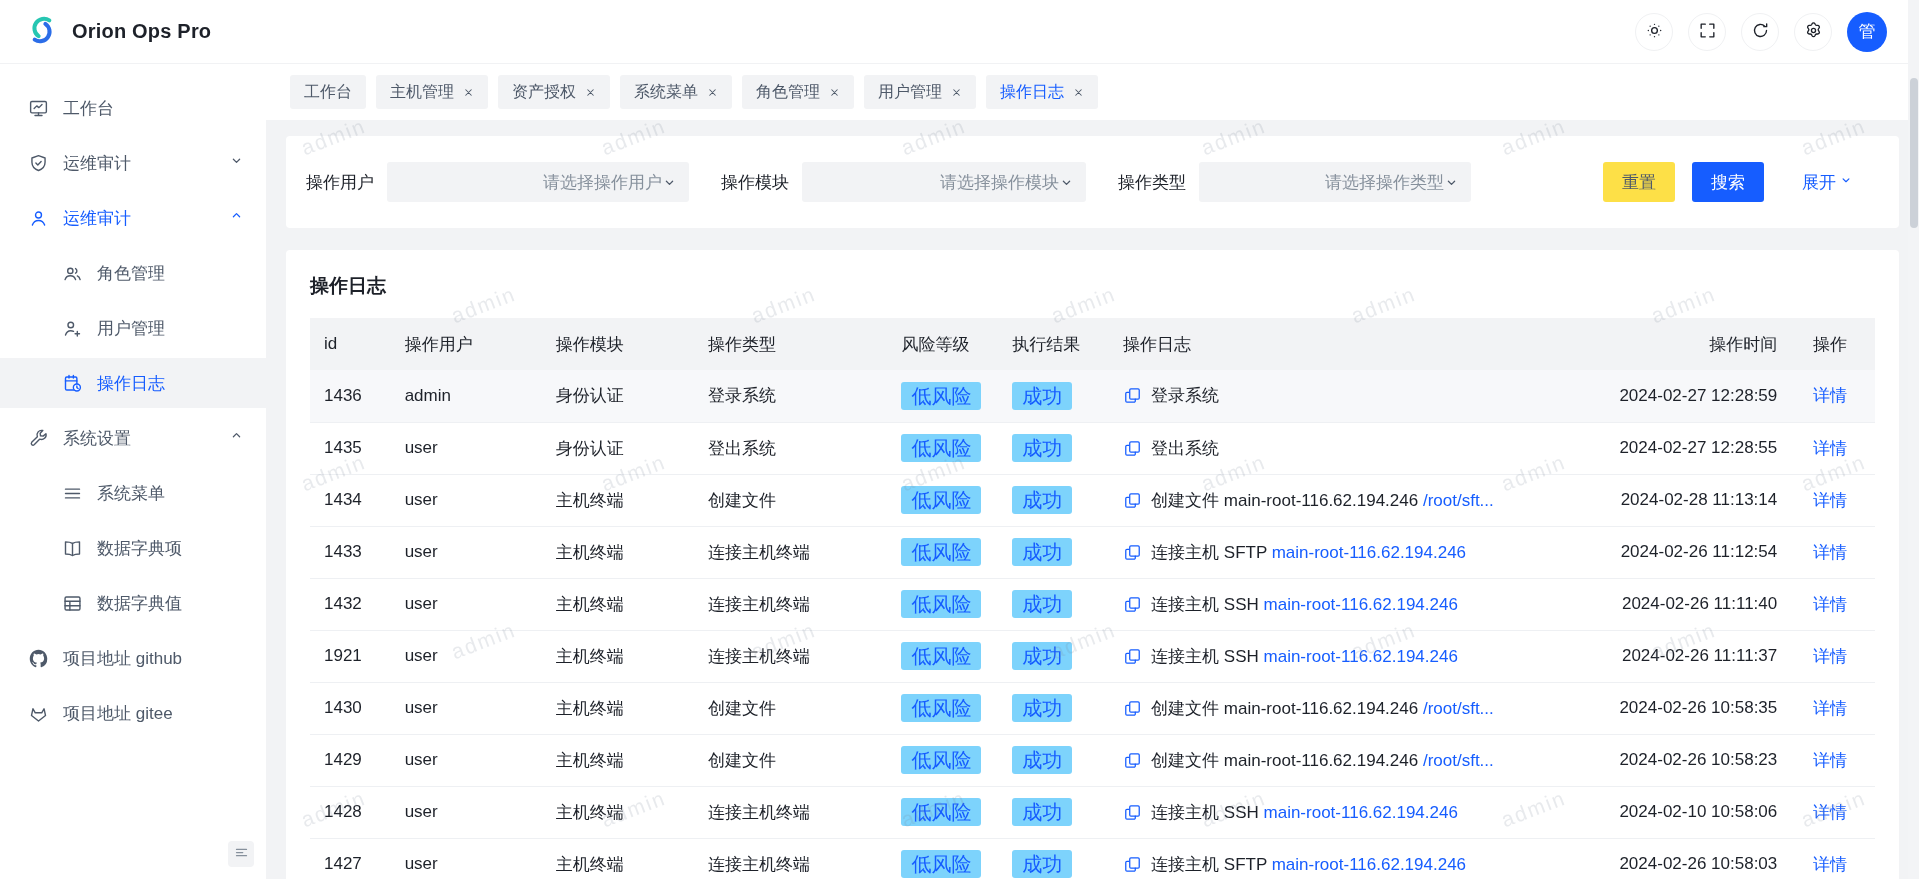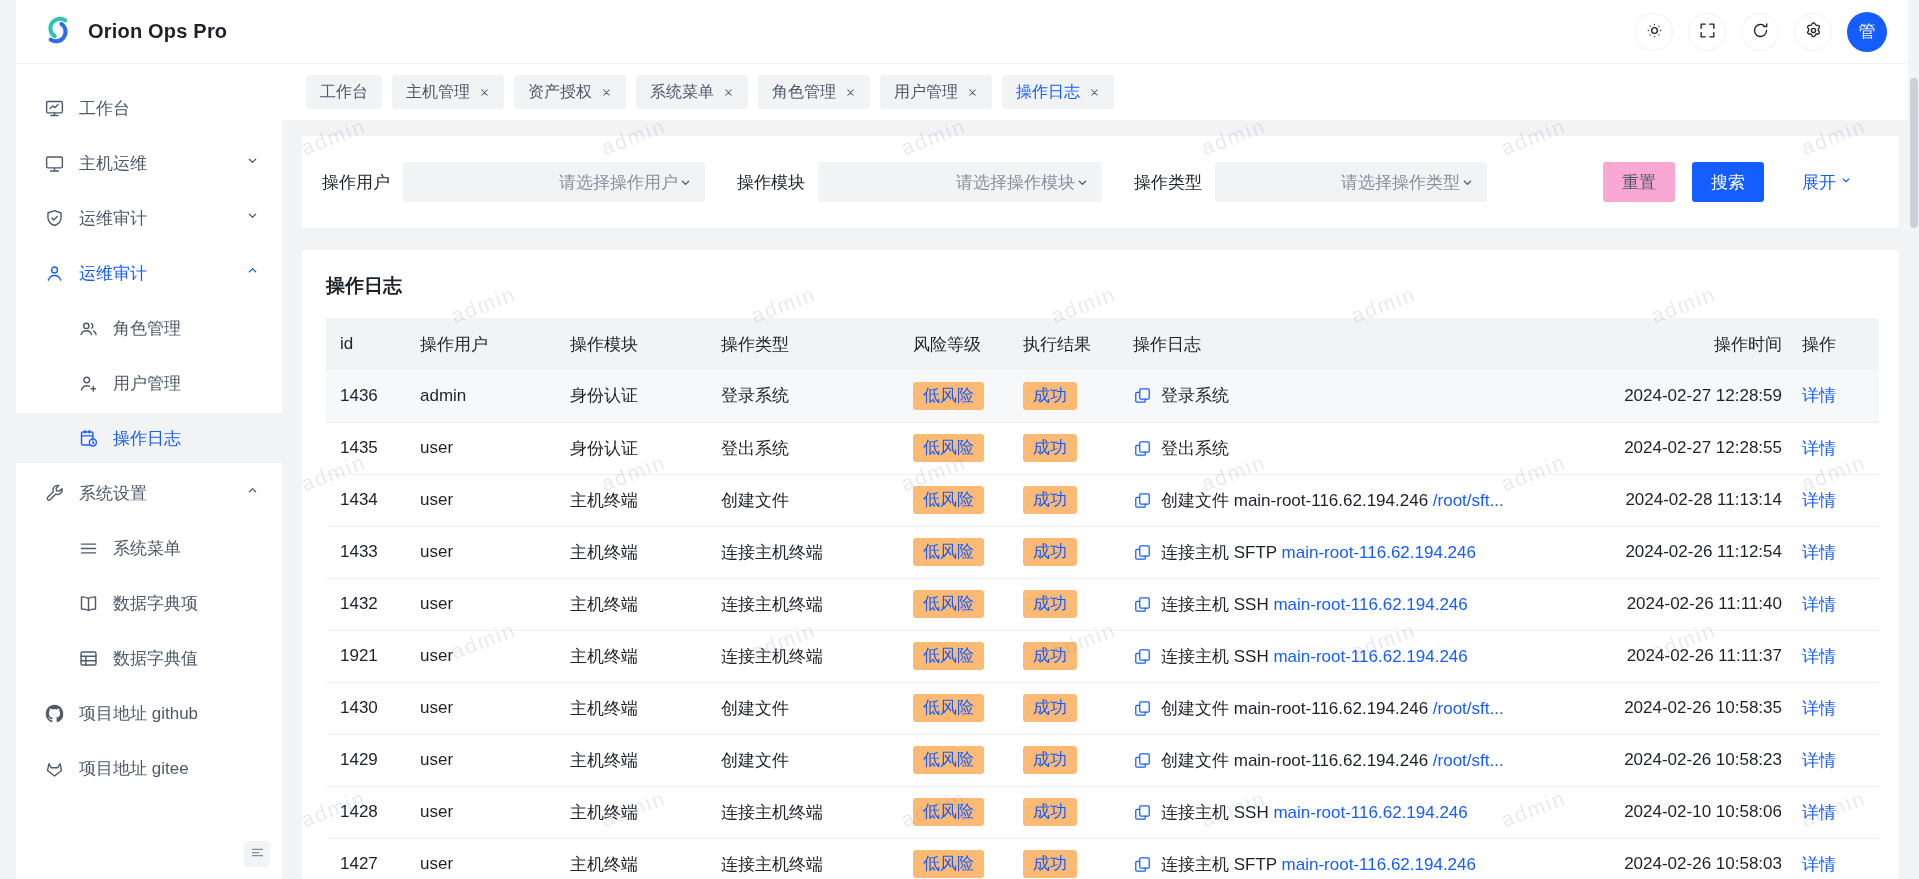--- a/index.html
+++ b/index.html
@@ -1,18 +1,18 @@
 <!DOCTYPE html>
 <html><head>
 <meta charset="utf-8">
 <style>
   * { margin:0; padding:0; box-sizing:border-box; }
   html,body { width:1919px; height:879px; overflow:hidden; }
   body { font-family:"Liberation Sans","DejaVu Sans",sans-serif; background:#f2f3f5; color:#1d2129; }
-  .page { position:relative; width:1919px; height:879px; display:flex; flex-direction:column; overflow:hidden;padding-left:16px; }
+  .page { position:relative; width:1919px; height:879px; display:flex; flex-direction:column; overflow:hidden; }
 
   
   .app-header { height:64px; background:#fff; border-bottom:1px solid #f1f2f4; display:flex; align-items:center; justify-content:space-between; padding:0 18px 0 24px; flex:0 0 64px; z-index:5; }
   .logo { display:flex; align-items:center; gap:12px; }
   .logo-text { font-size:20px; font-weight:700; color:#1d2129; letter-spacing:.2px; }
   .header-actions { display:flex; align-items:center; gap:15px; padding-right:14px; }
   .hbtn { width:38px; height:38px; border-radius:50%; border:1px solid #f0f1f3; background:#fff; display:flex; align-items:center; justify-content:center; cursor:pointer; color:#1d2129; }
   .hbtn svg { width:19px; height:19px; }
   .avatar { width:40px; height:40px; border-radius:50%; background:#165dff; color:#fff; font-size:17px; display:flex; align-items:center; justify-content:center; cursor:pointer; }
 
@@ -45,36 +45,36 @@
   .fgroup { display:flex; align-items:center; margin-right:32px; }
   .fgroup .flabel { font-size:17px; color:#1d2129; margin-right:13px; white-space:nowrap; }
   .fselect { height:40px; background:#f2f3f5; border-radius:3px; display:flex; align-items:center; justify-content:flex-end; padding:0 12px; font-size:17px; color:#86909c; cursor:pointer; }
   .fgroup:nth-child(1) .fselect { width:302px; }
   .fgroup:nth-child(2) .fselect { width:284px; }
   .fgroup:nth-child(3) .fselect { width:272px; }
   .fselect .chev { color:#4e5969; display:inline-flex; }
   .fselect .chev svg { width:15px; height:15px; }
   .filter-actions { margin-left:auto; display:flex; align-items:center; }
   .btn { height:40px; padding:0 19px; border:none; border-radius:3px; font-size:17px; cursor:pointer; font-family:inherit; }
-  .btn.grey { background:#f9a8d4; color:#4e5969; }
+  .btn.grey { background:#fde047; color:#4e5969; }
   .btn.primary { background:#165dff; color:#fff; margin-left:17px; }
   .expand-link { margin-left:38px; margin-right:26px; color:#165dff; font-size:17px; display:inline-flex; align-items:center; gap:3px; cursor:pointer; text-decoration:none; }
   .expand-link svg { width:14px; height:14px; }
 
   .main-card { margin:22px 20px 0; background:#fff; border-radius:4px 4px 0 0; flex:1; padding:0 24px; overflow:hidden; }
   .card-title { font-size:19px; font-weight:700; color:#1d2129; margin:23px 0 19px; }
 
   table { width:100%; border-collapse:collapse; table-layout:fixed; font-size:17px; }
   thead th { background:#f2f3f5; height:52px; font-weight:500; color:#1d2129; text-align:left; padding:0 10px; white-space:nowrap; }
   tbody td { height:52px; padding:0 10px; border-bottom:1px solid #eef0f3; color:#1d2129; white-space:nowrap; overflow:hidden; text-overflow:ellipsis; }
   th:first-child, td:first-child { padding-left:14px; }
   th:nth-child(8), td:nth-child(8) { text-align:right; }
-  th:nth-child(9), td:nth-child(9) { padding-right:28px; }
+  th:nth-child(9), td:nth-child(9) { text-align:right; padding-right:28px; }
   tr.hovered td { background:#f7f8fa; }
-  .badge { display:inline-block; background:#fdba74; color:#165dff; font-size:17px; line-height:24px; padding:2px 10px; border-radius:3px; }
+  .badge { display:inline-block; background:#7dd3fc; color:#165dff; font-size:20px; line-height:24px; padding:2px 10px; border-radius:3px; }
   .lnk { color:#165dff; text-decoration:none; cursor:pointer; }
   .log-icn { display:inline-flex; vertical-align:-4px; margin-right:9px; color:#165dff; }
   .log-icn svg { width:19px; height:19px; }
 
   
   .watermark { position:absolute; inset:0; pointer-events:none; z-index:40; overflow:hidden; }
   .wm { position:absolute; font-size:21px; letter-spacing:2px; color:rgba(120,130,148,.17); transform:rotate(-21deg); white-space:nowrap; }
 
   
   .vscroll { position:absolute; top:0; right:0; width:11px; height:879px; background:#f3f4f6; z-index:60; }
@@ -133,32 +133,20 @@
                 <rect x="3" y="4" width="18" height="13" rx="1.5"></rect>
                 <path d="M7 12l3-3 2.5 2 3.5-3.5"></path>
                 <path d="M12 17v3M8 20h8"></path>
               </svg>
             </span>
             <span class="lbl">工作台</span>
           </div>
           <div class="side-item">
             <span class="icn">
               <svg viewBox="0 0 24 24" fill="none" stroke="currentColor" stroke-width="1.6" stroke-linecap="round" stroke-linejoin="round">
-                <rect x="3" y="4.5" width="18" height="12.5" rx="1.5"></rect>
-                <path d="M12 17v3.5M7.5 20.5h9"></path>
-              </svg>
-            </span>
-            <span class="lbl">主机运维</span>
-            <span class="chev"><svg viewBox="0 0 24 24" fill="none" stroke="currentColor" stroke-width="2" stroke-linecap="round" stroke-linejoin="round">
-                <path d="M7 10l5 5 5-5"></path>
-              </svg></span>
-          </div>
-          <div class="side-item">
-            <span class="icn">
-              <svg viewBox="0 0 24 24" fill="none" stroke="currentColor" stroke-width="1.6" stroke-linecap="round" stroke-linejoin="round">
                 <path d="M12 3l7.5 2.7v4.8c0 4.6-3 7.8-7.5 9.5-4.5-1.7-7.5-4.9-7.5-9.5V5.7z"></path>
                 <path d="M9 11.5l2.2 2.2 3.8-4"></path>
               </svg>
             </span>
             <span class="lbl">运维审计</span>
             <span class="chev"><svg viewBox="0 0 24 24" fill="none" stroke="currentColor" stroke-width="2" stroke-linecap="round" stroke-linejoin="round">
                 <path d="M7 10l5 5 5-5"></path>
               </svg></span>
           </div>
           <div class="side-item active">

